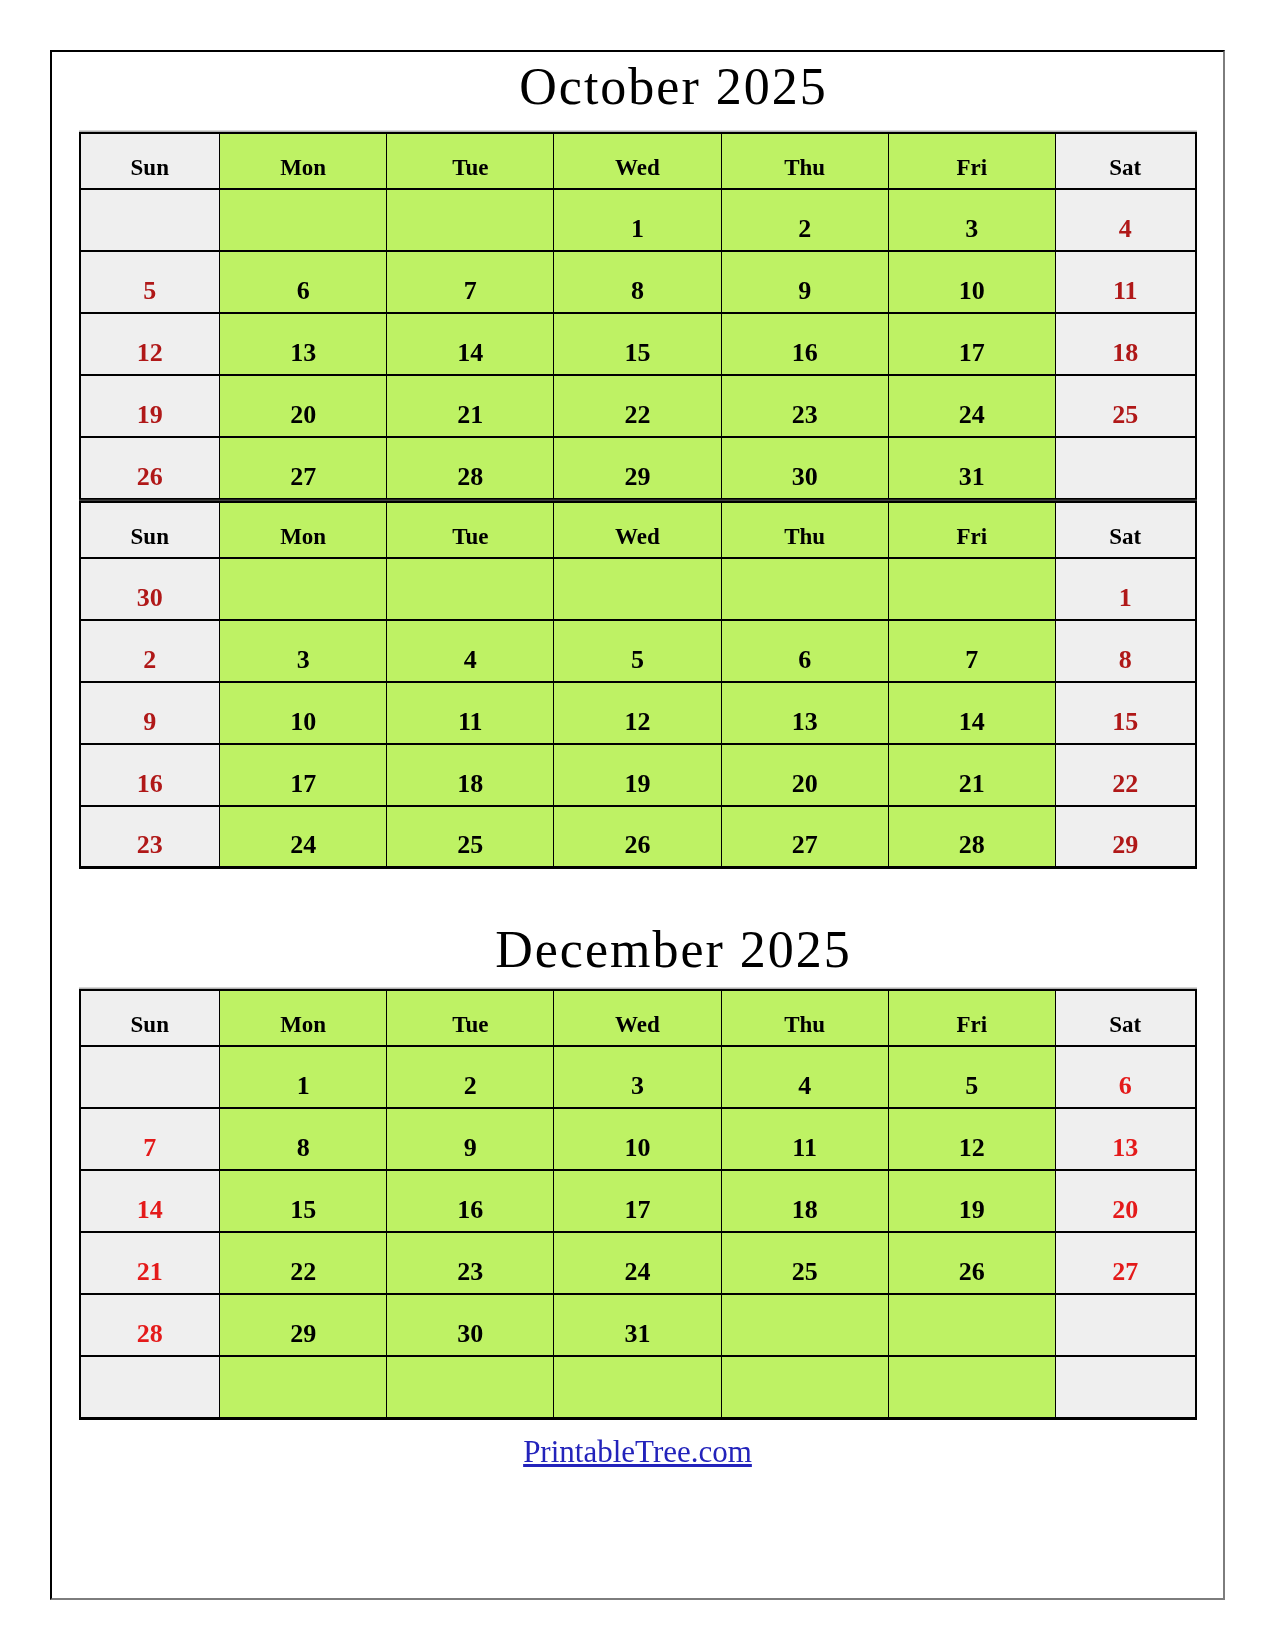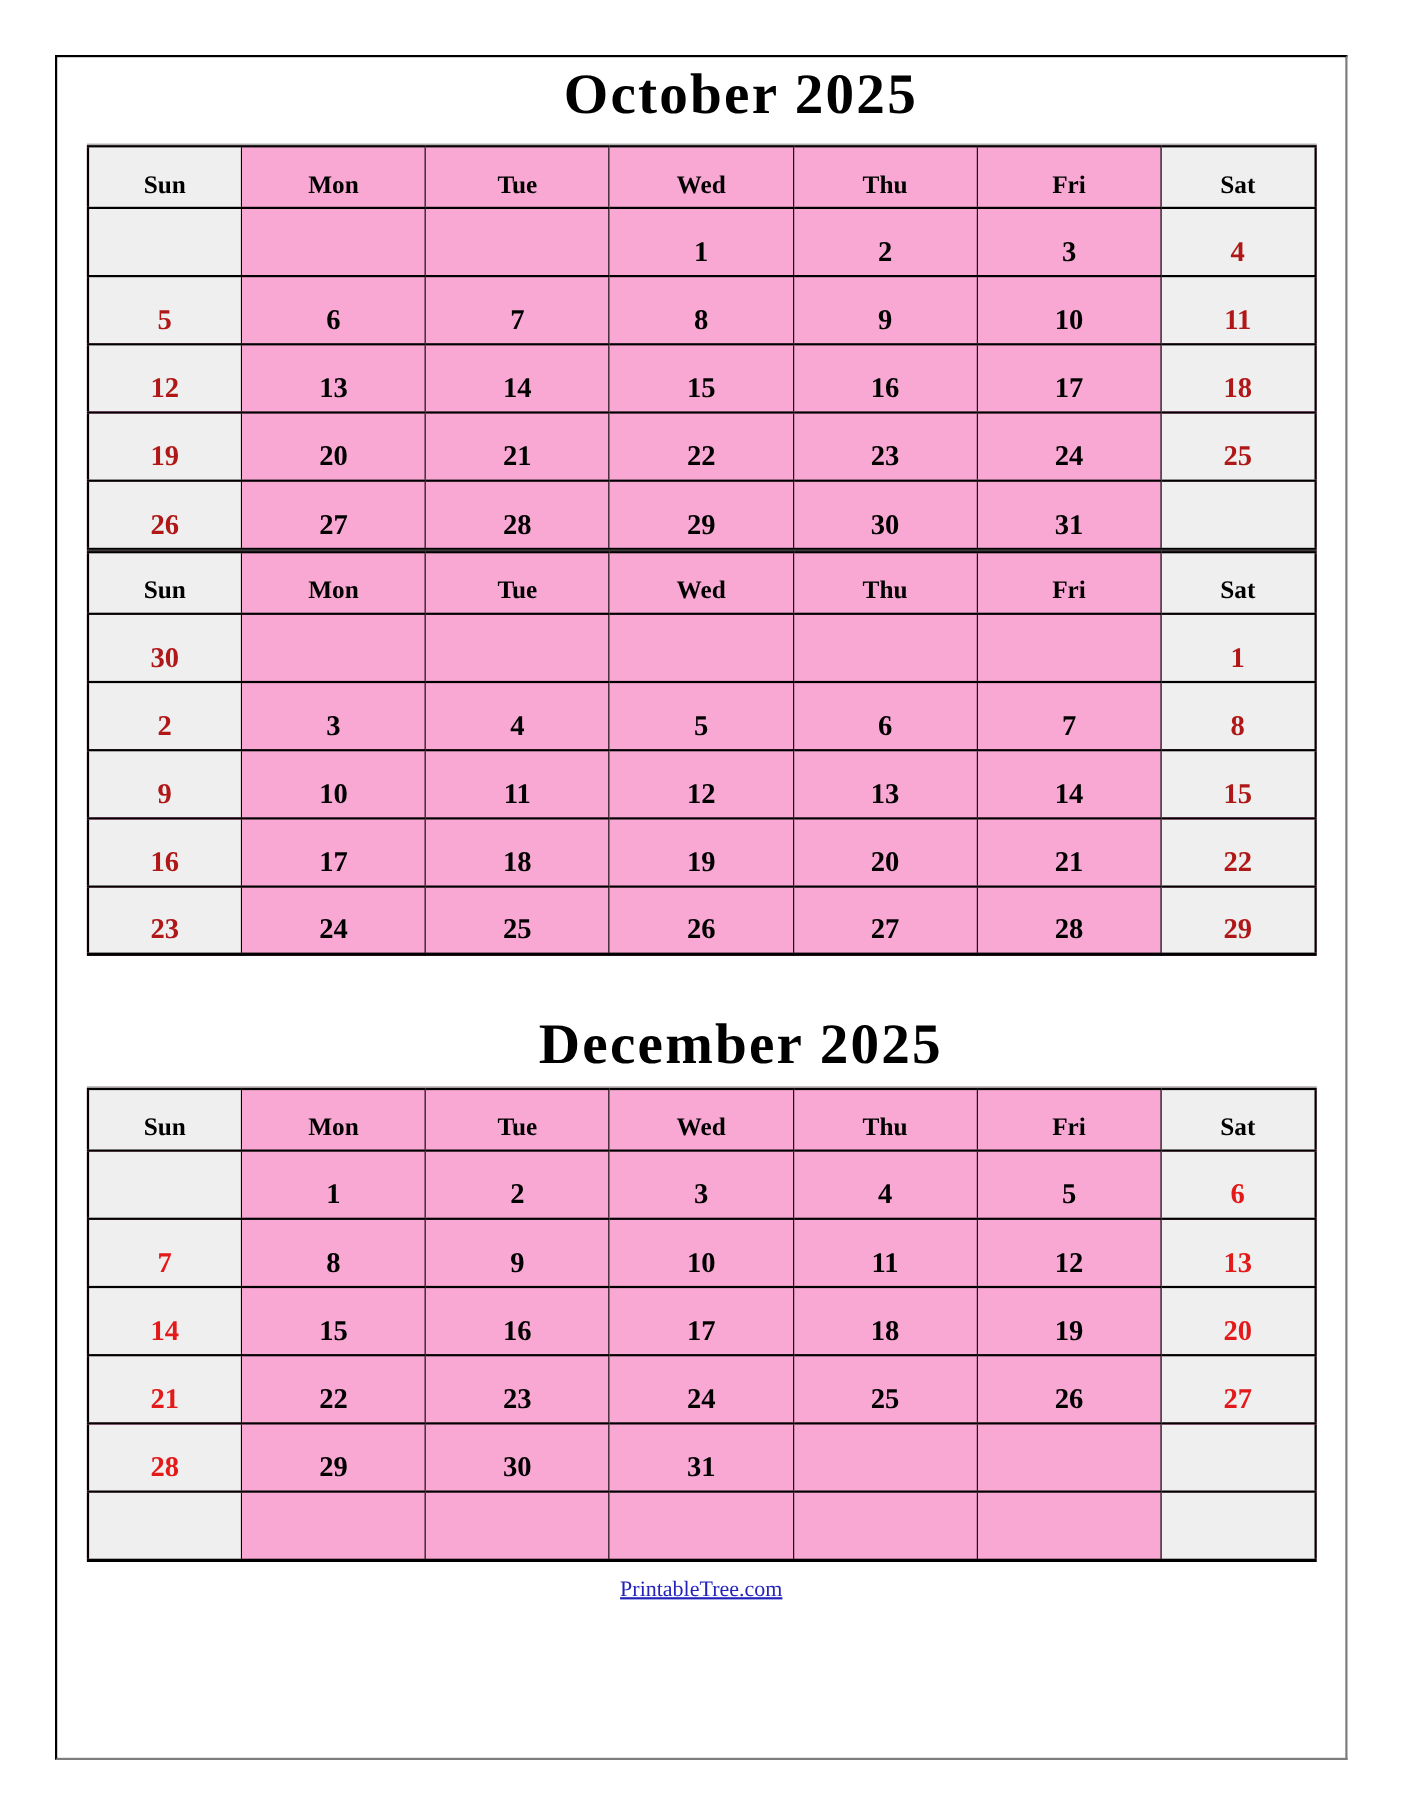--- a/index.html
+++ b/index.html
@@ -1,37 +1,37 @@
 <!DOCTYPE html>
 <html><head>
 <meta charset="utf-8">
 <style>
   html,body{margin:0;padding:0;background:#fff;}
   .canvas{position:relative;width:1275px;height:1650px;background:#fff;overflow:hidden;
           font-family:"Liberation Serif",serif;}
   .page{position:absolute;left:50px;top:50px;width:1175px;height:1550px;box-sizing:border-box;
         border:2px solid;border-color:#000 #7d7d7d #7d7d7d #000;background:#fff;}
-  .month-title{margin:0;text-align:center;font-weight:bold;font-size:52px;line-height:62px;
+  .month-title{margin:0;text-align:center;font-weight:normal;font-size:52px;line-height:62px;
                letter-spacing:2px;color:#000;font-family:"Liberation Serif",serif;}
   .month-title .t{display:inline-block;transform:translateX(36px);}
   .m0 .month-title{margin-top:4px;margin-bottom:14px;}
   .m1 .month-title{margin-top:36px;margin-bottom:16px;}
   .m2 .month-title{margin-top:50px;margin-bottom:8px;}
-  table.cal{border-collapse:collapse;table-layout:fixed;width:1118px;margin:0 auto;background:#f9a8d4;
+  table.cal{border-collapse:collapse;table-layout:fixed;width:1118px;margin:0 auto;background:#bef264;
             border:2px solid #000;border-bottom-width:3.5px;box-shadow:0 -1.5px 0 rgba(110,110,110,.55);}
   col.wend{width:12.55%;}
   table.cal th,table.cal td{border:1.6px solid #000;border-top-width:2.6px;border-bottom-width:2.6px;
             text-align:center;vertical-align:bottom;box-sizing:border-box;overflow:hidden;}
   table.cal th{height:56px;padding-bottom:7px;font-size:23px;font-weight:bold;color:#000;}
   table.cal td{height:62px;padding-bottom:6px;font-size:26px;font-weight:bold;color:#000;}
   .we{background:#efefef;}
   th.we{color:#b01818;}
   .m0 td.we,.m1 td.we{color:#b01818;}
   .m2 td.we{color:#e41a1a;}
-  .footer{text-align:center;margin-top:14px;font-size:20px;}
+  .footer{text-align:center;margin-top:14px;font-size:31px;}
   .footer a{color:#2323bb;text-decoration:underline;cursor:pointer;}
 </style>
 </head>
 <body>
 
 <div class="canvas">
   <div class="page">
 
     <section class="month m0">
       <h2 class="month-title"><span class="t">October 2025</span></h2>

